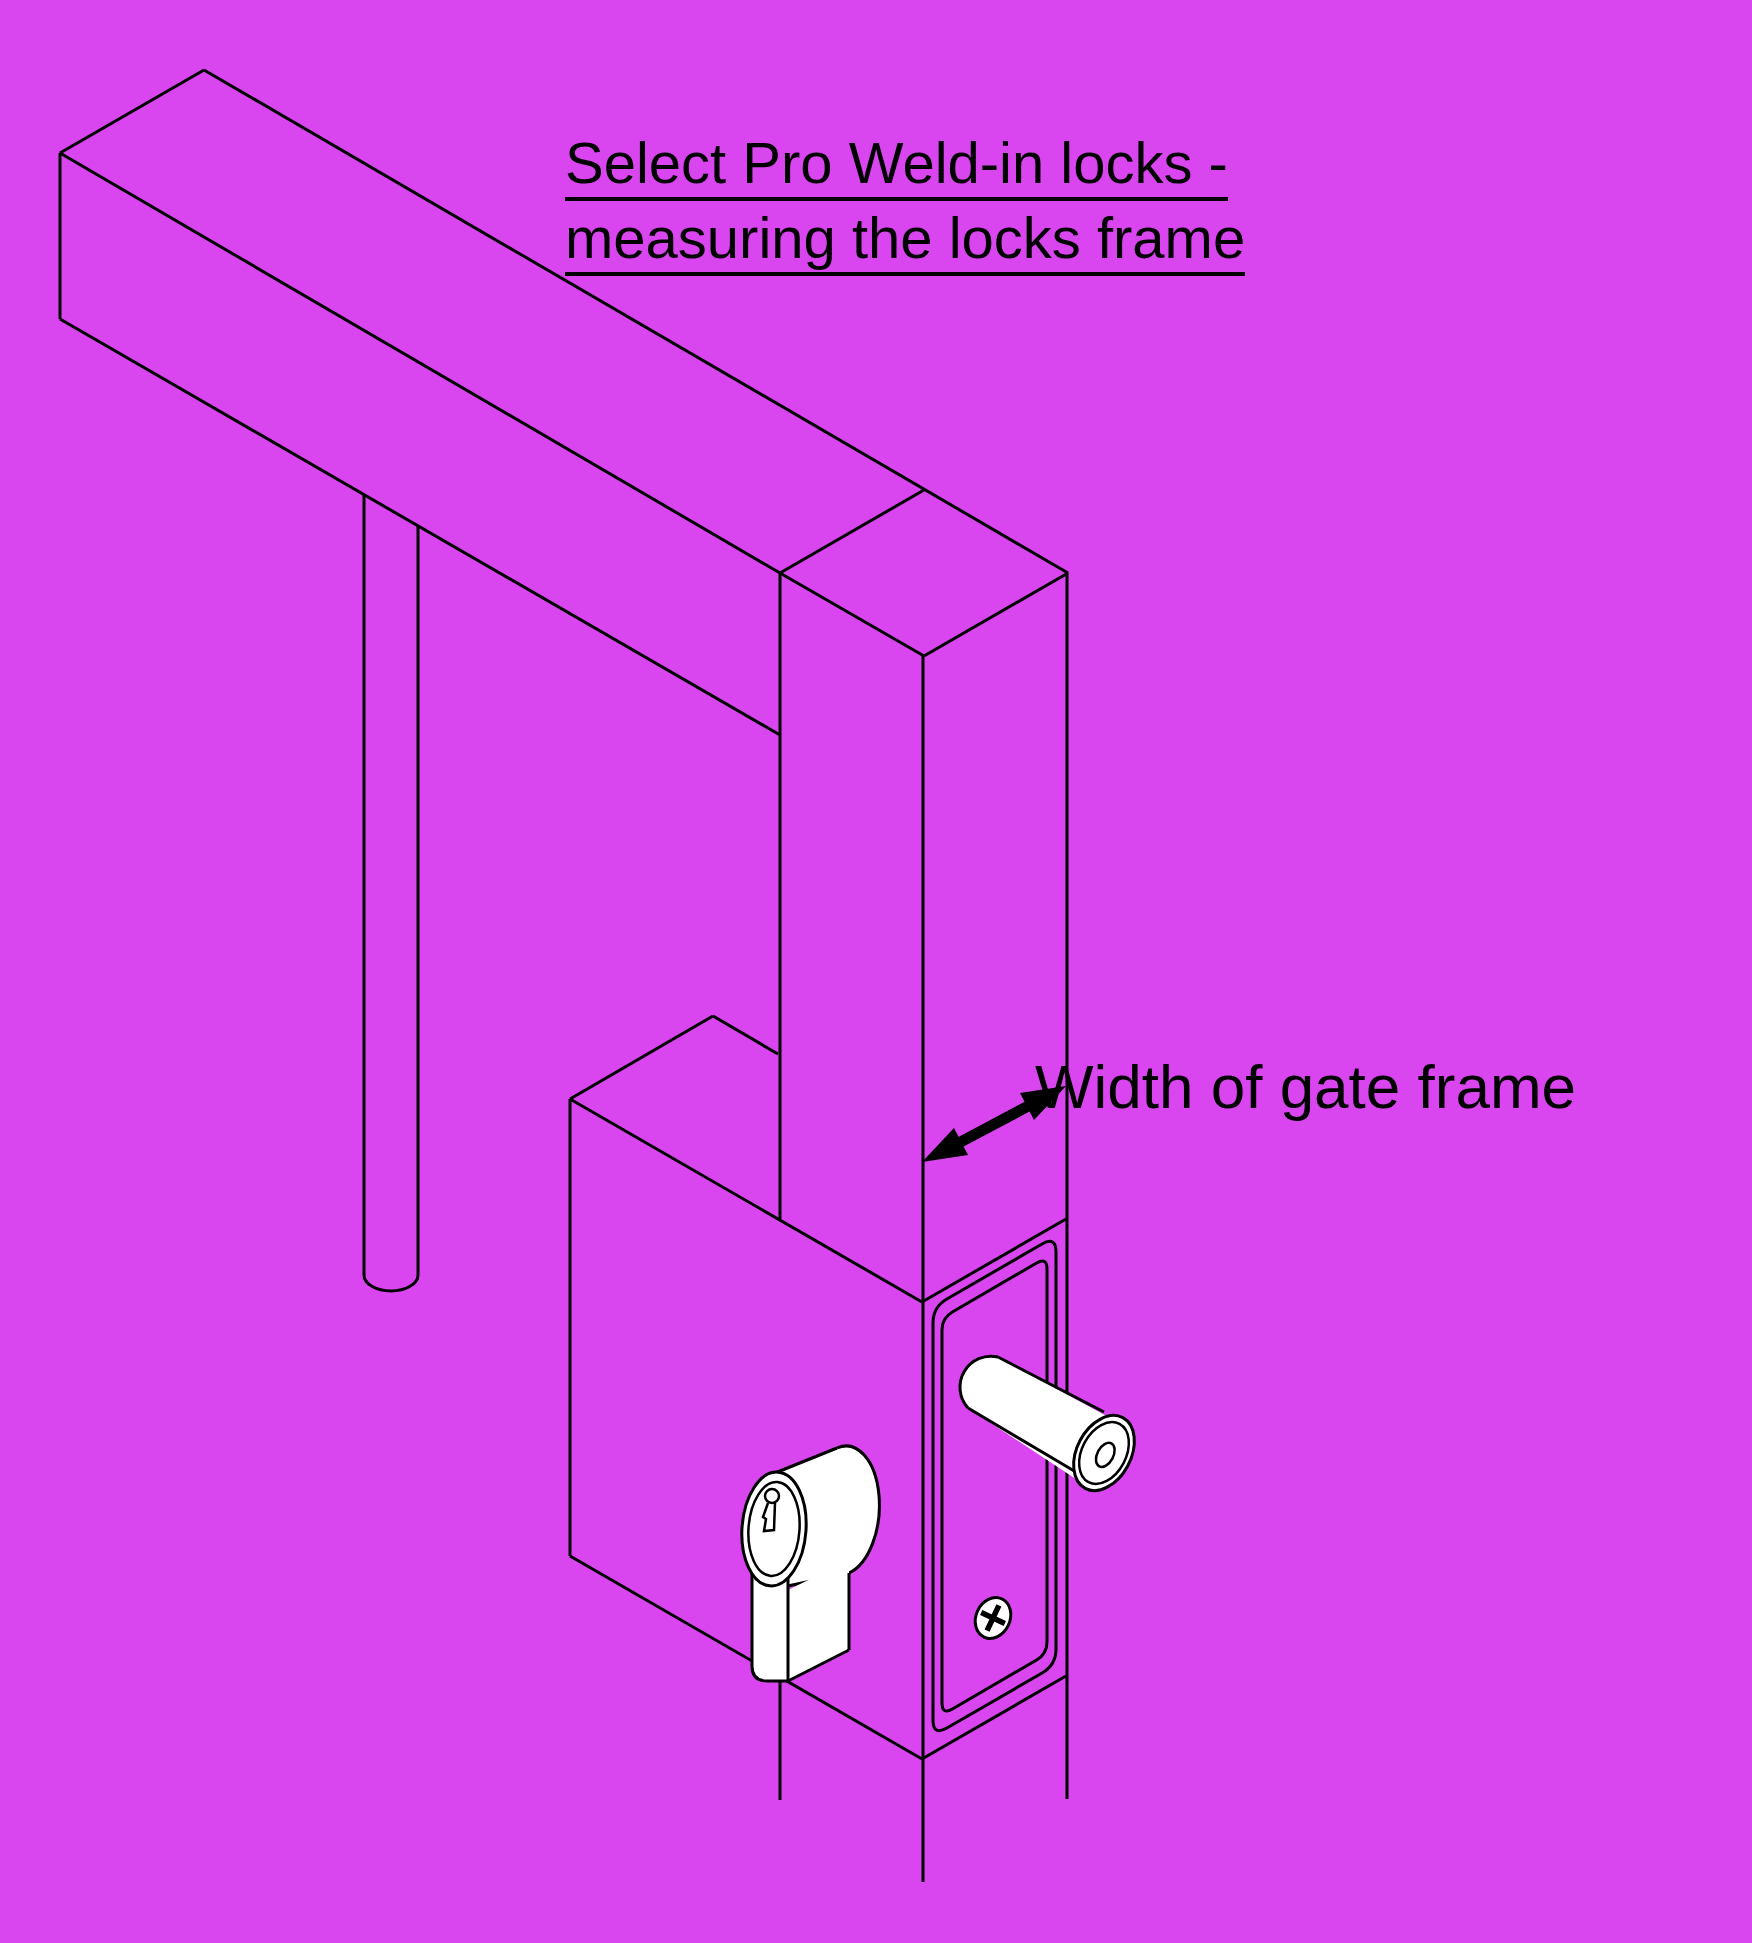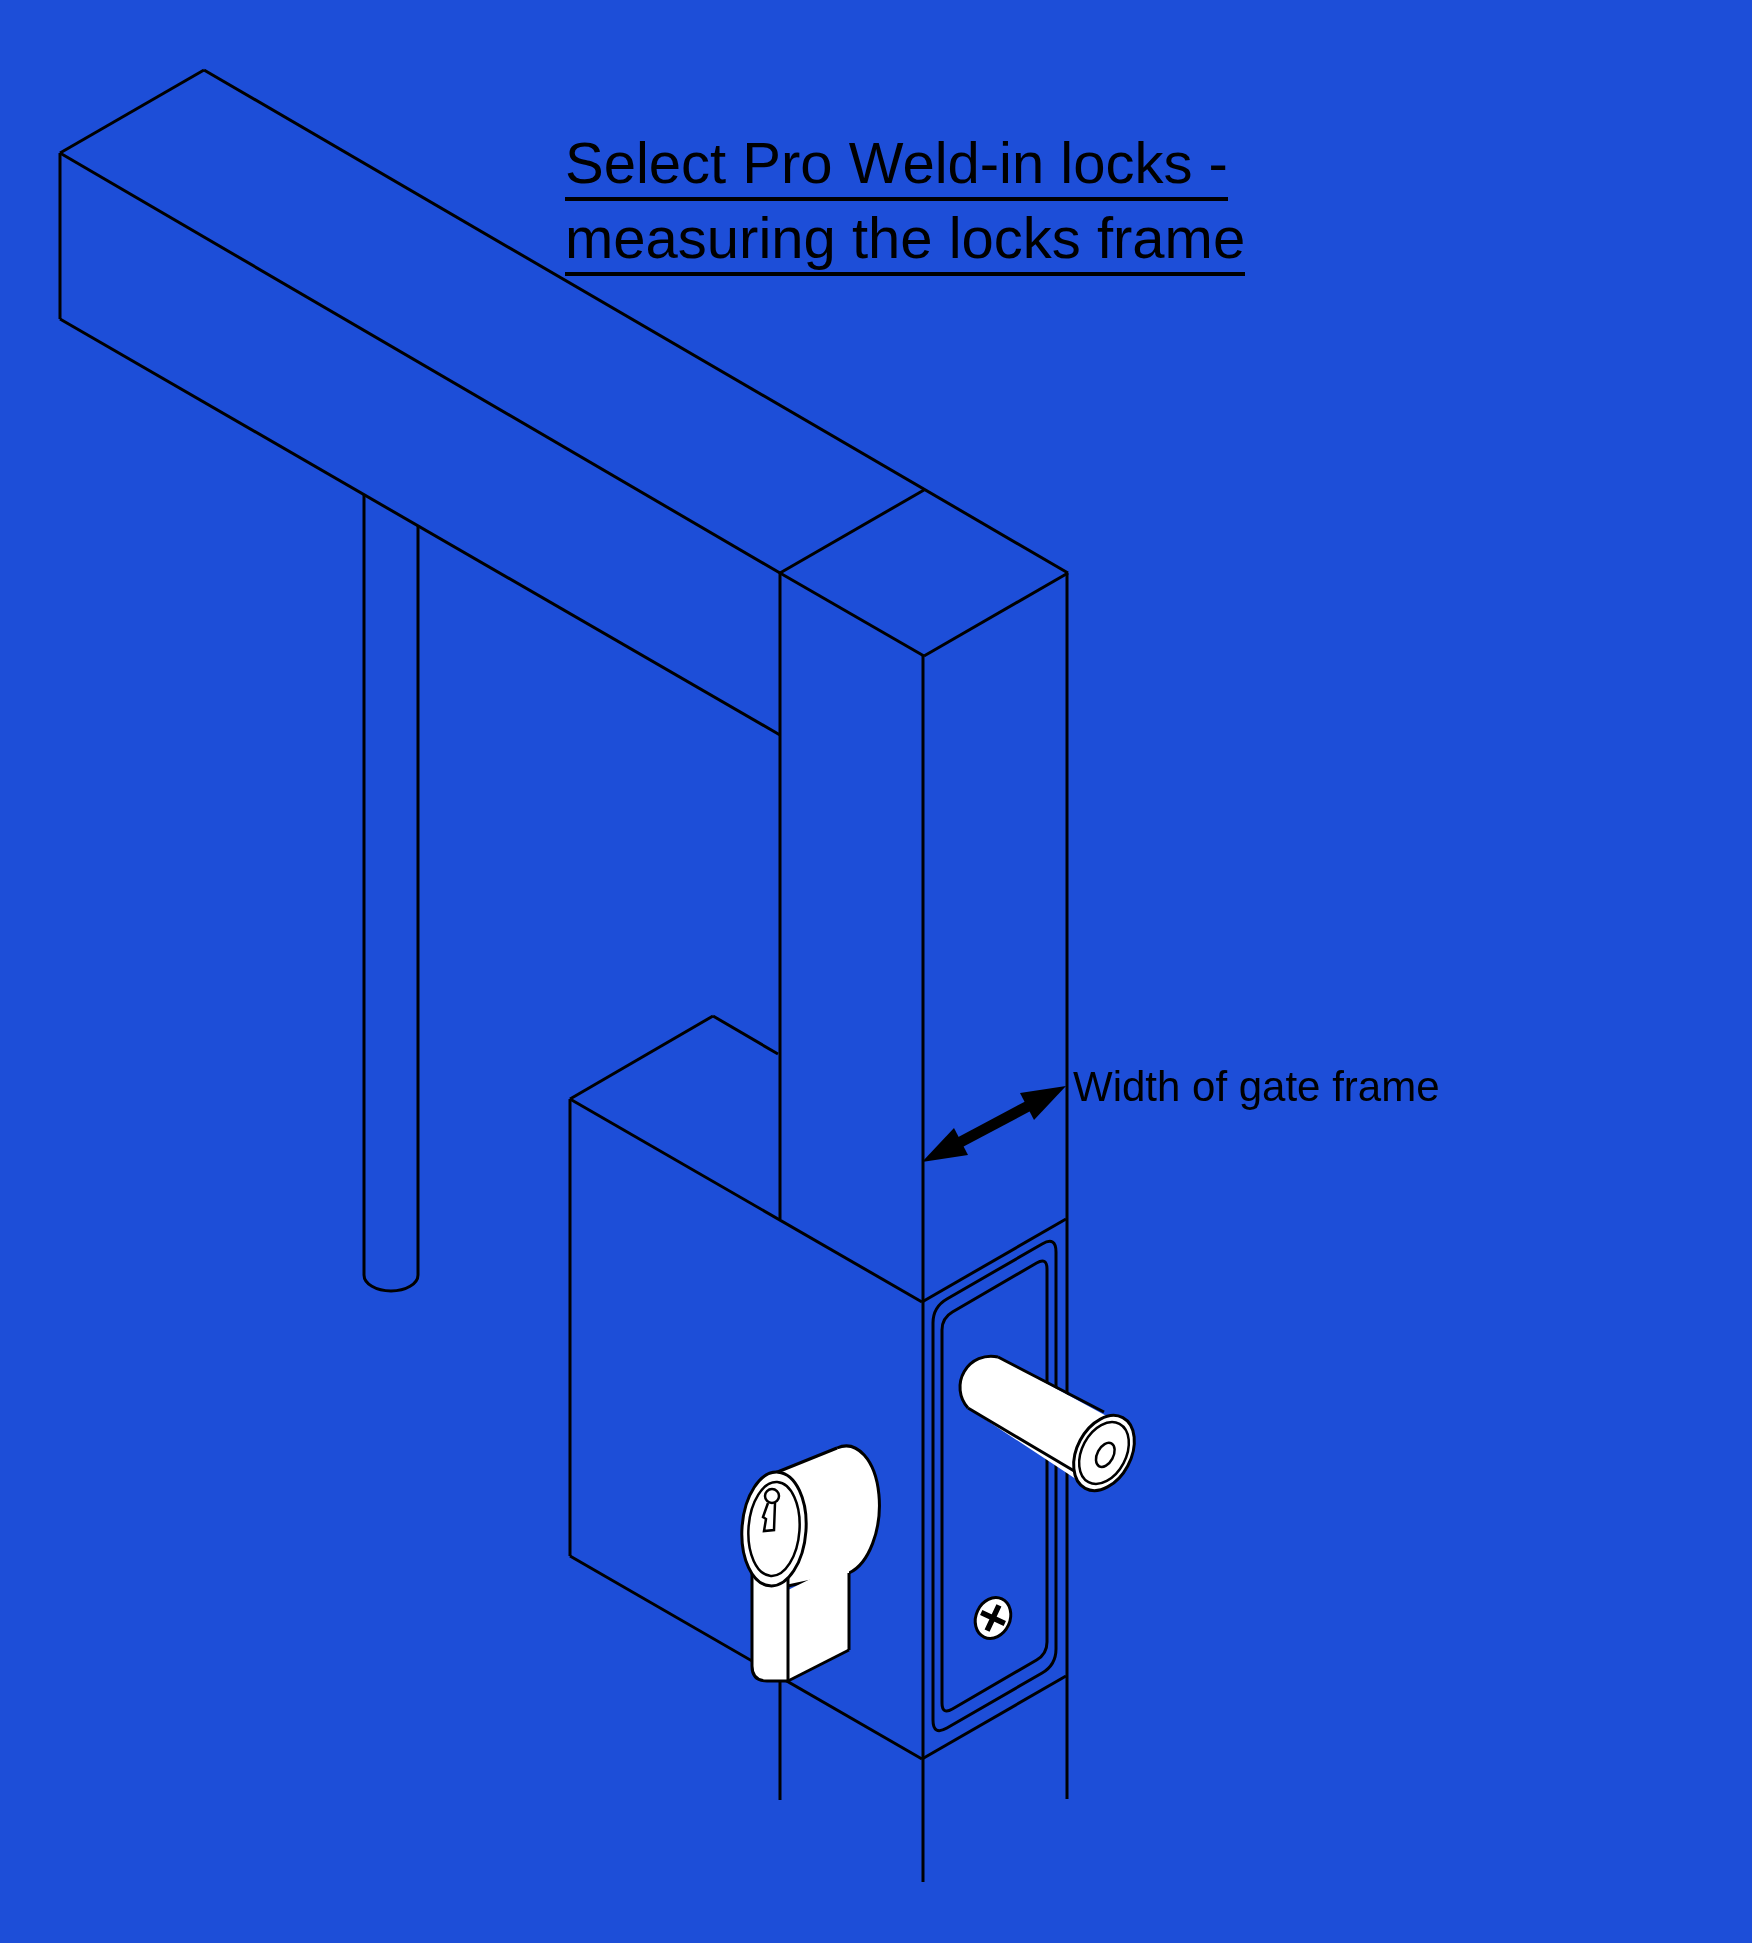--- a/index.html
+++ b/index.html
@@ -1,32 +1,32 @@
 <!DOCTYPE html>
 <html><head>
 <meta charset="utf-8">
 <style>
   html,body{margin:0;padding:0;background:#fff;}
   .canvas{
     position:relative;
     width:1752px;height:1943px;
-    background:#1d4ed8;
+    background:#d946ef;
     font-family:"Liberation Sans", sans-serif;
     overflow:hidden;
   }
   .drawing{position:absolute;left:0;top:0;}
   .title-block{position:absolute;left:565px;top:132px;color:#000;}
   .title-line{
     font-size:58px;line-height:62px;letter-spacing:0;
     border-bottom:4px solid #000;padding-bottom:3px;margin-bottom:6px;
     width:max-content;white-space:nowrap;
   }
   .width-label{
-    position:absolute;left:1073px;top:1056px;color:#000;
-    font-size:42px;line-height:62px;white-space:nowrap;
+    position:absolute;left:1035px;top:1056px;color:#000;
+    font-size:62px;line-height:62px;white-space:nowrap;
   }
 </style>
 </head>
 <body>
 
 <div class="canvas">
 
   <svg class="drawing" width="1752" height="1943" viewBox="0 0 1752 1943">
     <g stroke="#000000" stroke-width="3" fill="none" stroke-linecap="butt" stroke-linejoin="miter">
 

